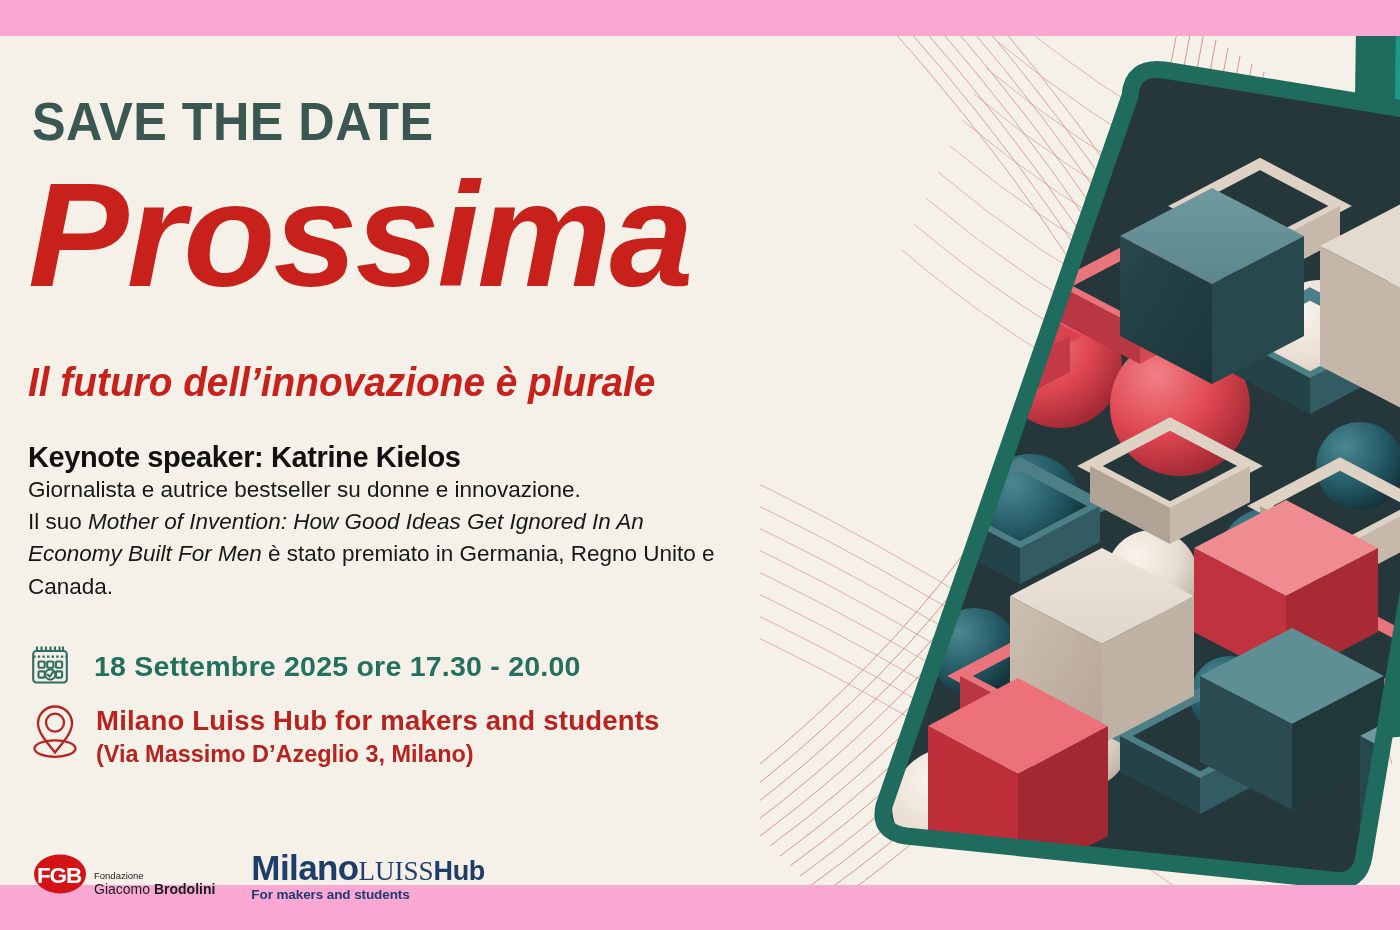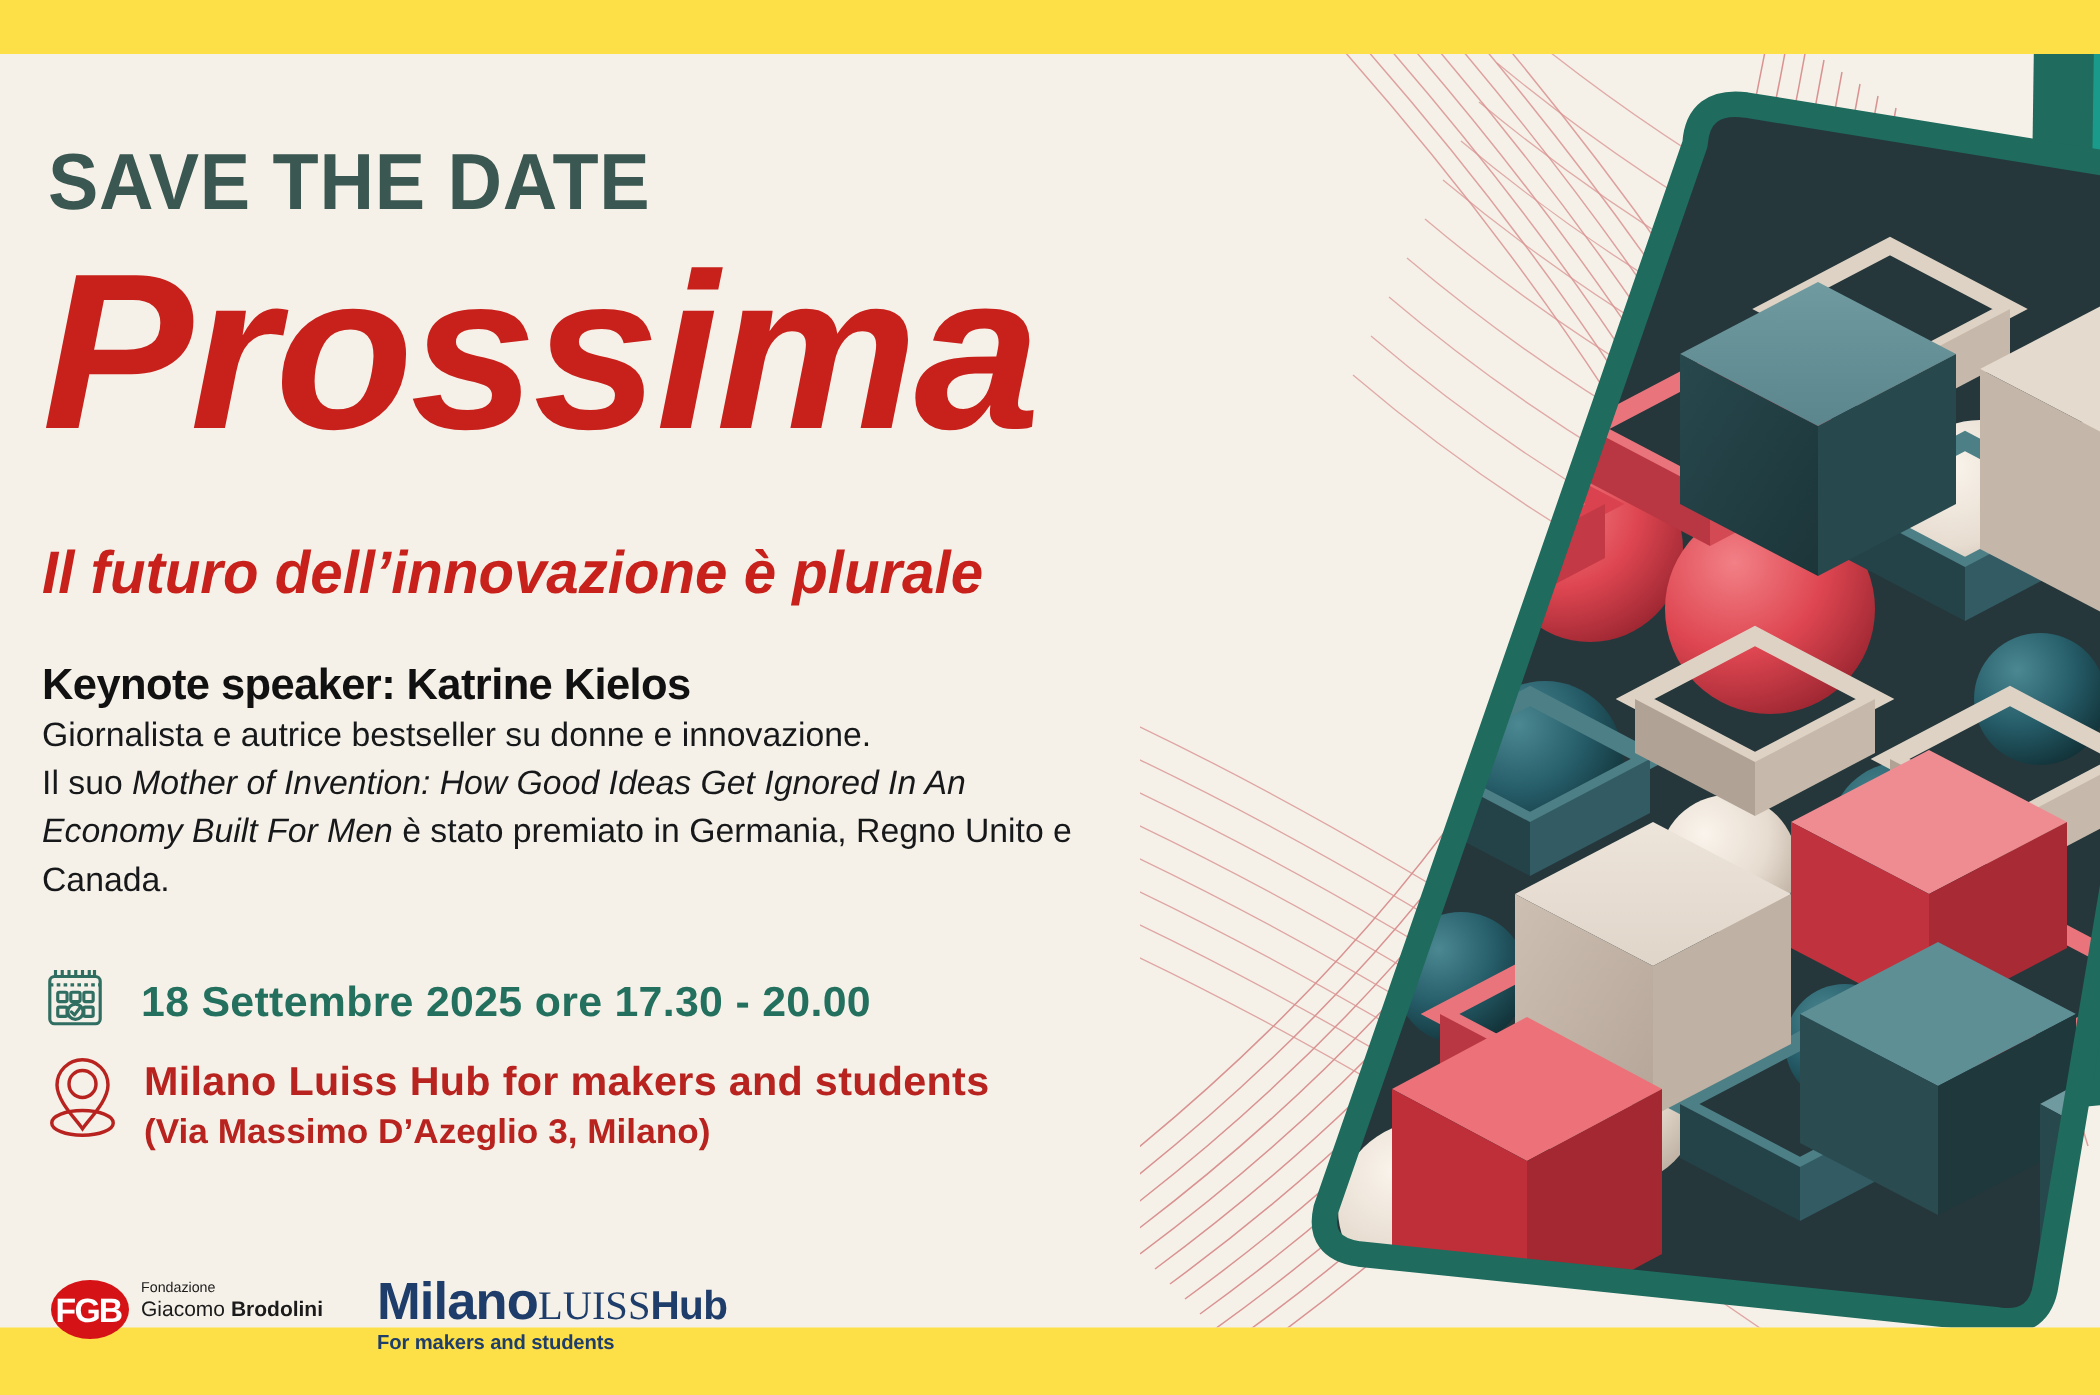--- a/index.html
+++ b/index.html
@@ -7,21 +7,21 @@
   body {
     font-family:"Liberation Sans", sans-serif;
     background:#EFEBE4;
     position:relative;
   }
 
   
   #poster {
     position:absolute; inset:0;
     width:1400px; height:930px;
-    background:#fde047;
+    background:#f9a8d4;
     overflow:hidden;
   }
   
   .field {
     position:absolute;
     left:0; top:36px; width:1400px; height:849px;
     background:#F5F1E8;
   }
 
   
@@ -107,21 +107,21 @@
     font-family:"Liberation Sans Narrow","Liberation Sans", sans-serif;
     white-space:nowrap;
     transform:scaleX(1.02); transform-origin:left center;
   }
 
   
   .logos {
     position:absolute; left:34px; top:814px;
     display:flex; align-items:center; gap:36px;
   }
-  .fgb { display:flex; align-items:flex-start; gap:8px; }
+  .fgb { display:flex; align-items:flex-end; gap:8px; }
   .fgb-text { line-height:1.18; }
   .fgb-text .r1 { font-size:9.5px; color:#1b1b1b; font-weight:400; }
   .fgb-text .r2 { font-size:14px; color:#1b1b1b; }
   .fgb-text .r2 b { font-weight:700; }
 
   .luiss { line-height:1; }
   .luiss .row1 { white-space:nowrap; color:#1E3D6B; }
   .luiss .row1 .milano { font-size:35px; font-weight:700; letter-spacing:-0.6px; font-family:"Liberation Sans", sans-serif; }
   .luiss .row1 .luissw { font-size:27px; font-weight:400; font-family:Liberation Serif, serif; letter-spacing:0px; }
   .luiss .row1 .hub { font-size:27px; font-weight:700; font-family:"Liberation Sans", sans-serif; letter-spacing:-0.4px;}

